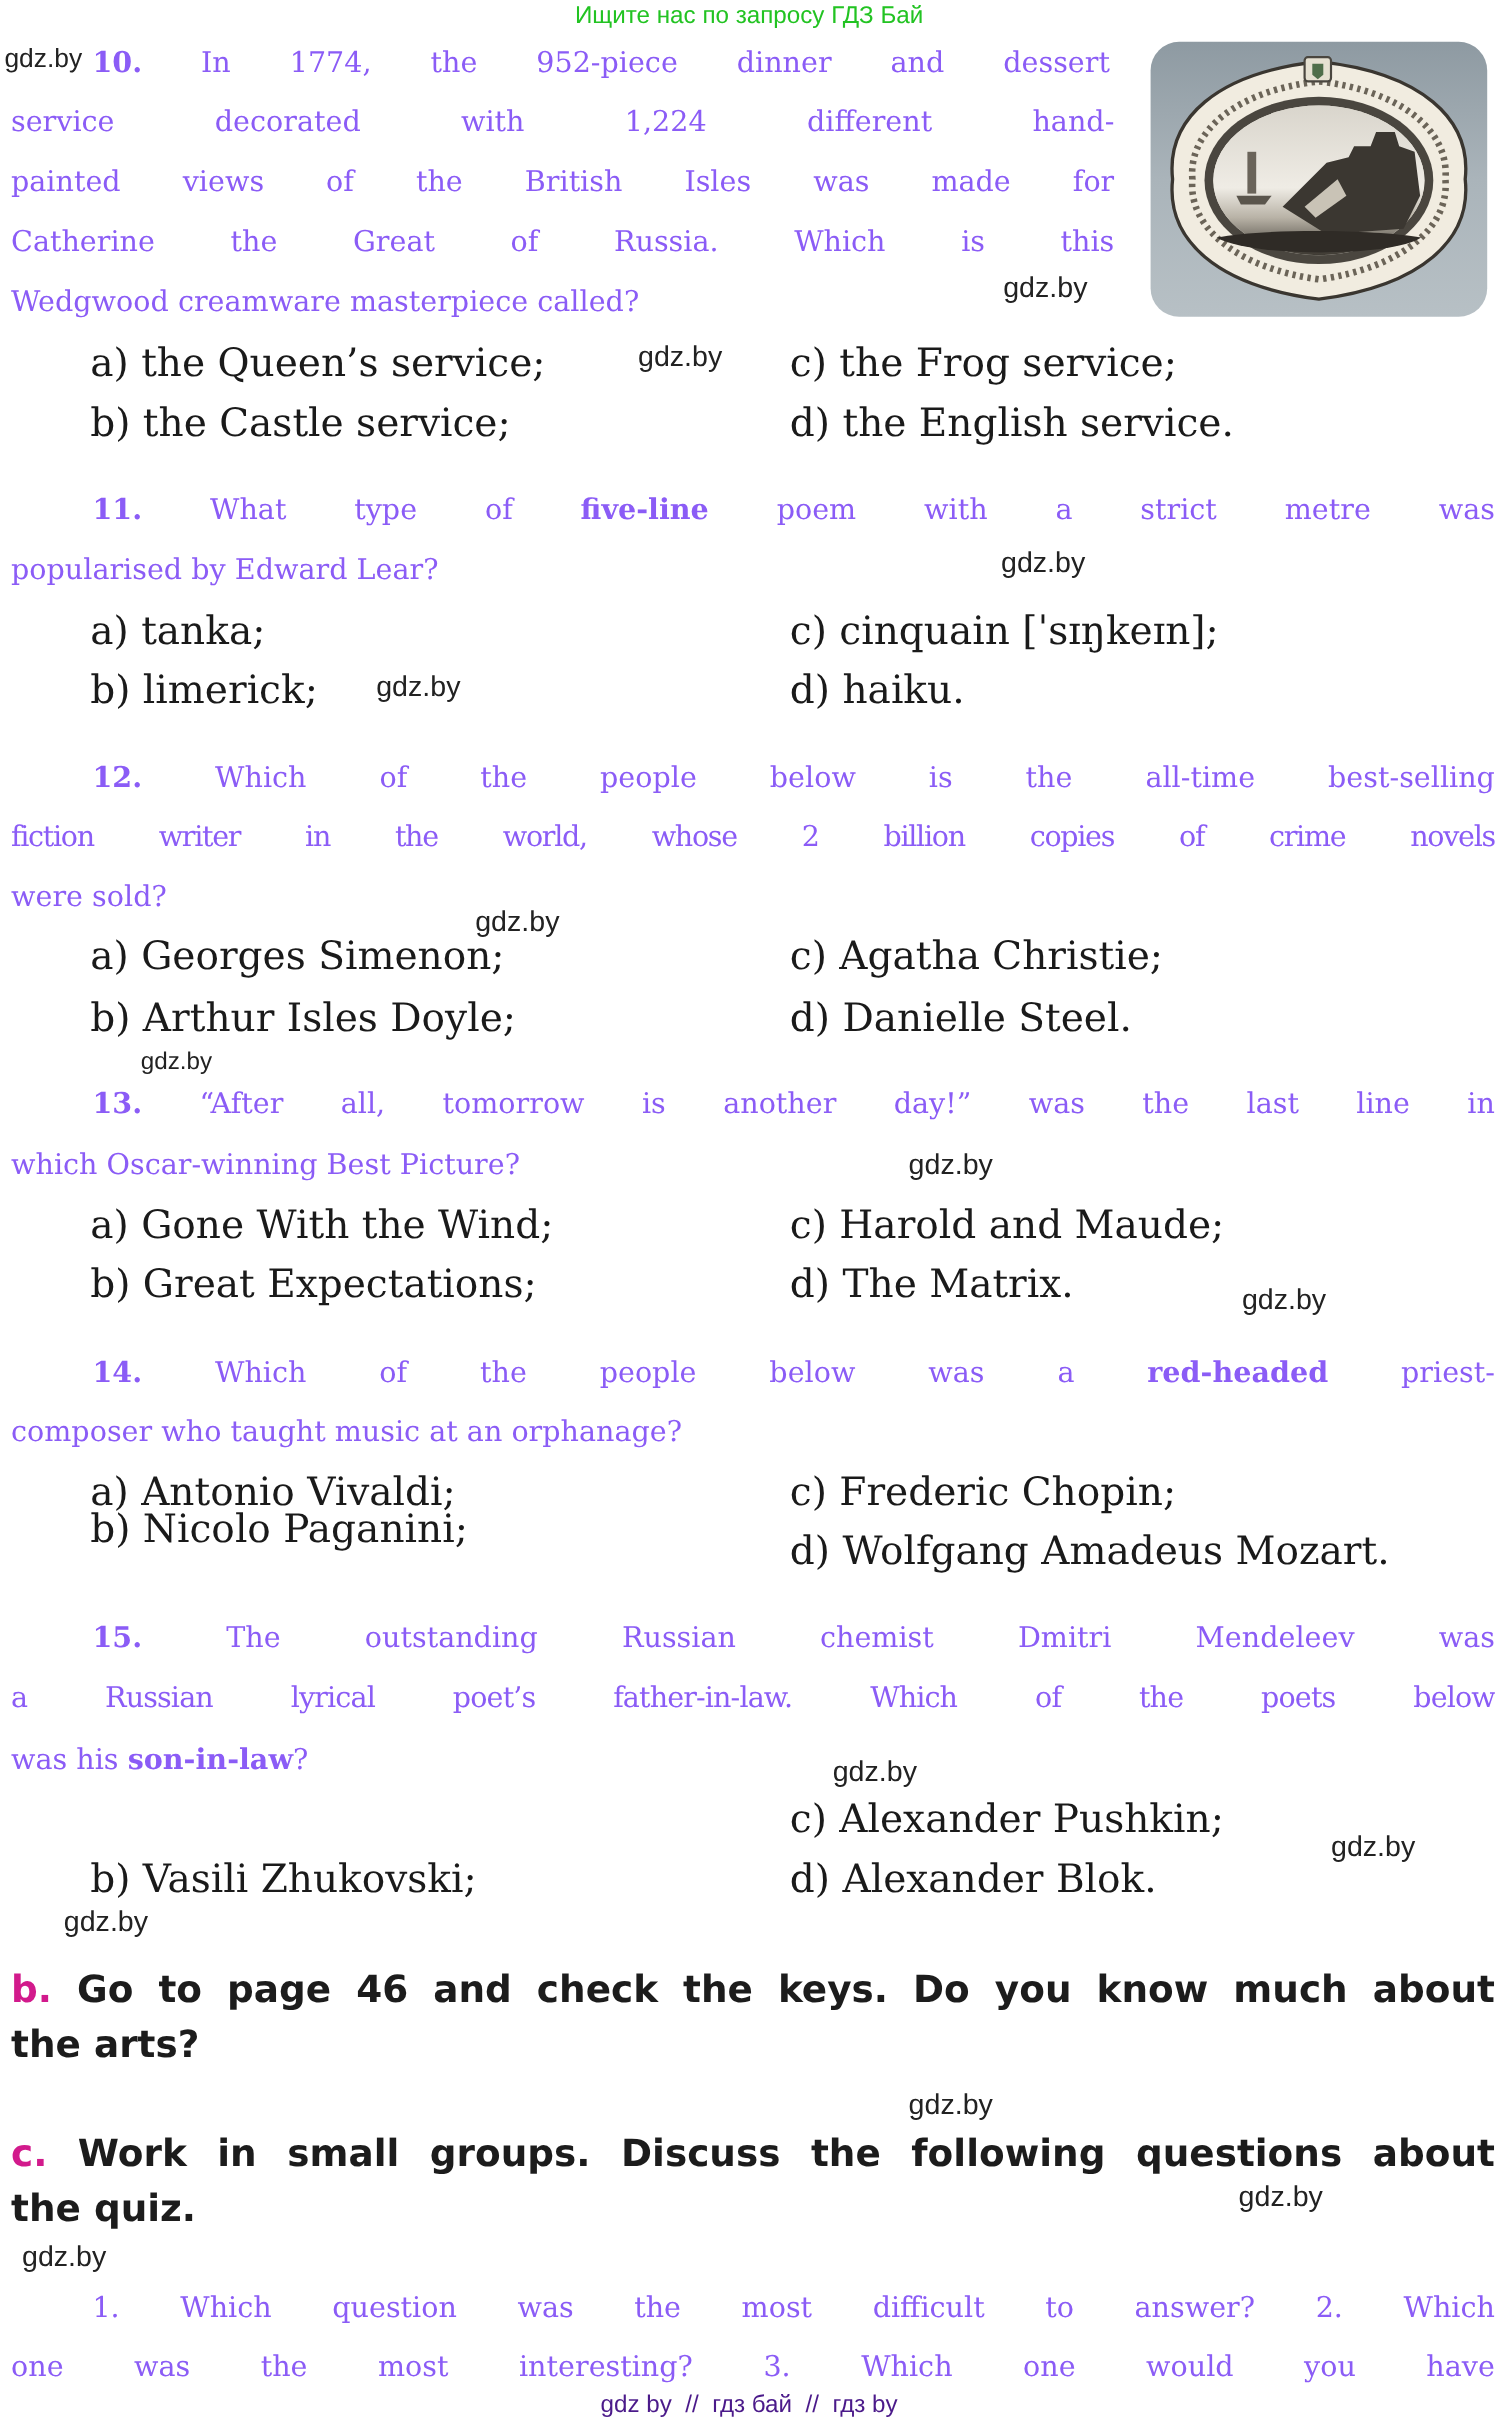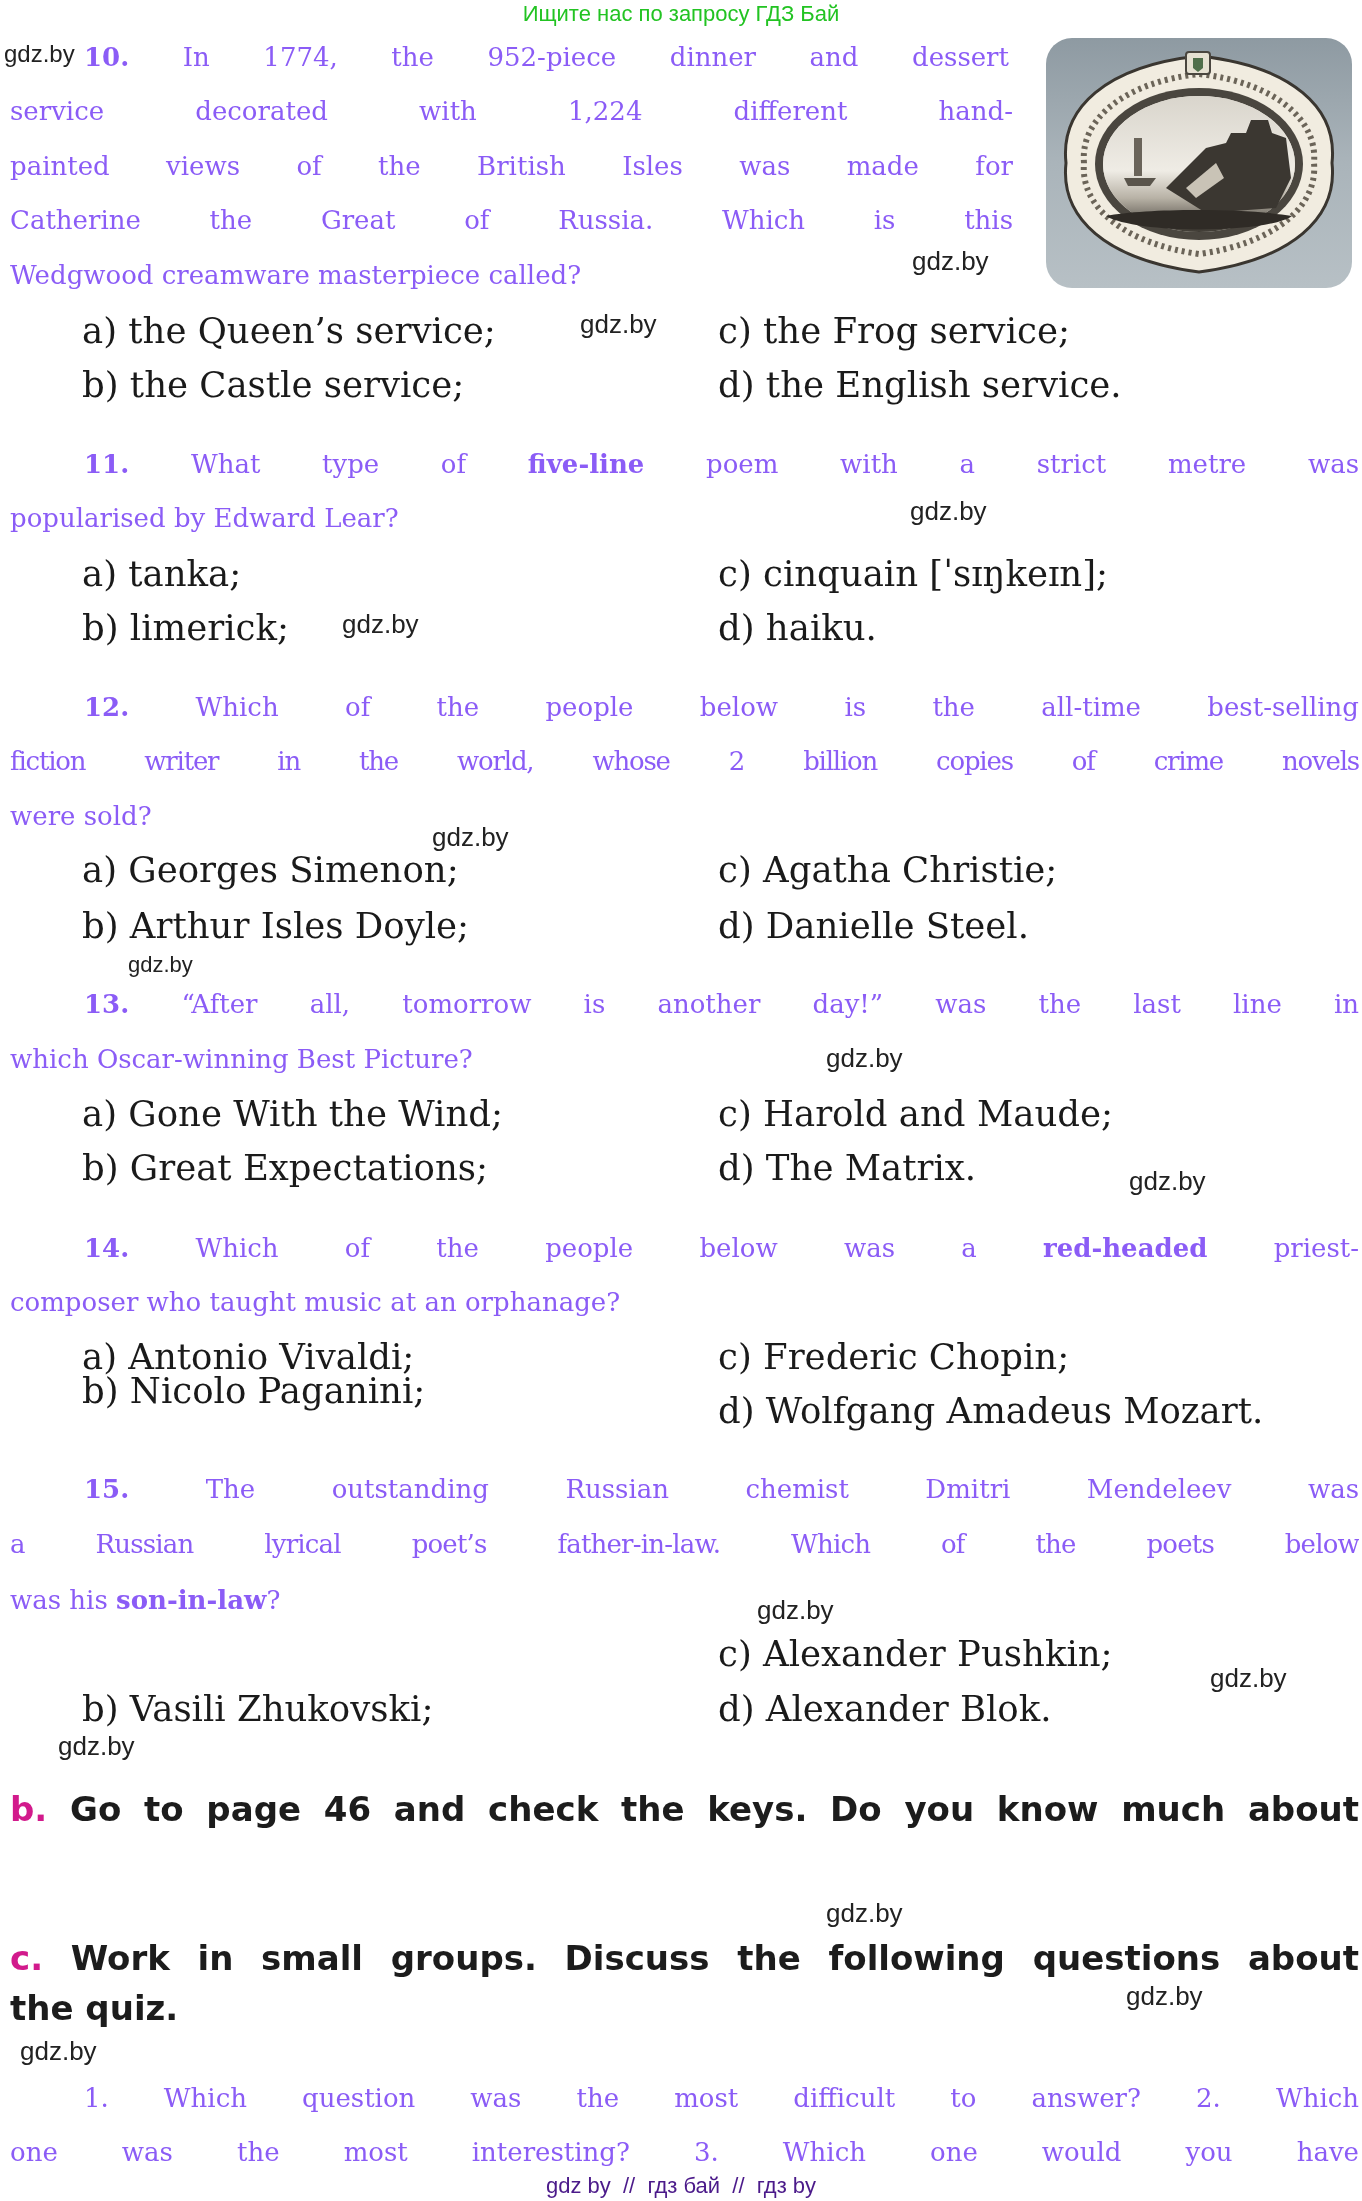--- a/index.html
+++ b/index.html
@@ -141,20 +141,21 @@
 
   <div class="opt c" style="top:1631px;">c) Alexander Pushkin;</div>
   <span class="wm" style="left:1210px; top:1664px;">gdz.by</span>
   <div class="opt a" style="top:1686px;">b) Vasili Zhukovski;</div>
   <div class="opt c" style="top:1686px;">d) Alexander Blok.</div>
   <span class="wm" style="left:58px; top:1732px;">gdz.by</span>
 
   <div class="task" style="top:1787px;">
     <span class="letter">b.</span><span> Go to page 46 and check the keys. Do you know much about</span>
   </div>
+  <div class="task l2" style="top:1837px;">the arts?</div>
   <span class="wm" style="left:826px; top:1899px;">gdz.by</span>
 
   <div class="task" style="top:1936px;">
     <span class="letter">c.</span><span> Work in small groups. Discuss the following questions about</span>
   </div>
   <div class="task l2" style="top:1986px;">the quiz.</div>
   <span class="wm" style="left:1126px; top:1982px;">gdz.by</span>
   <span class="wm" style="left:20px; top:2037px;">gdz.by</span>
 
   <div class="ln first" style="top:2075px;">1. Which question was the most difficult to answer? 2. Which</div>

